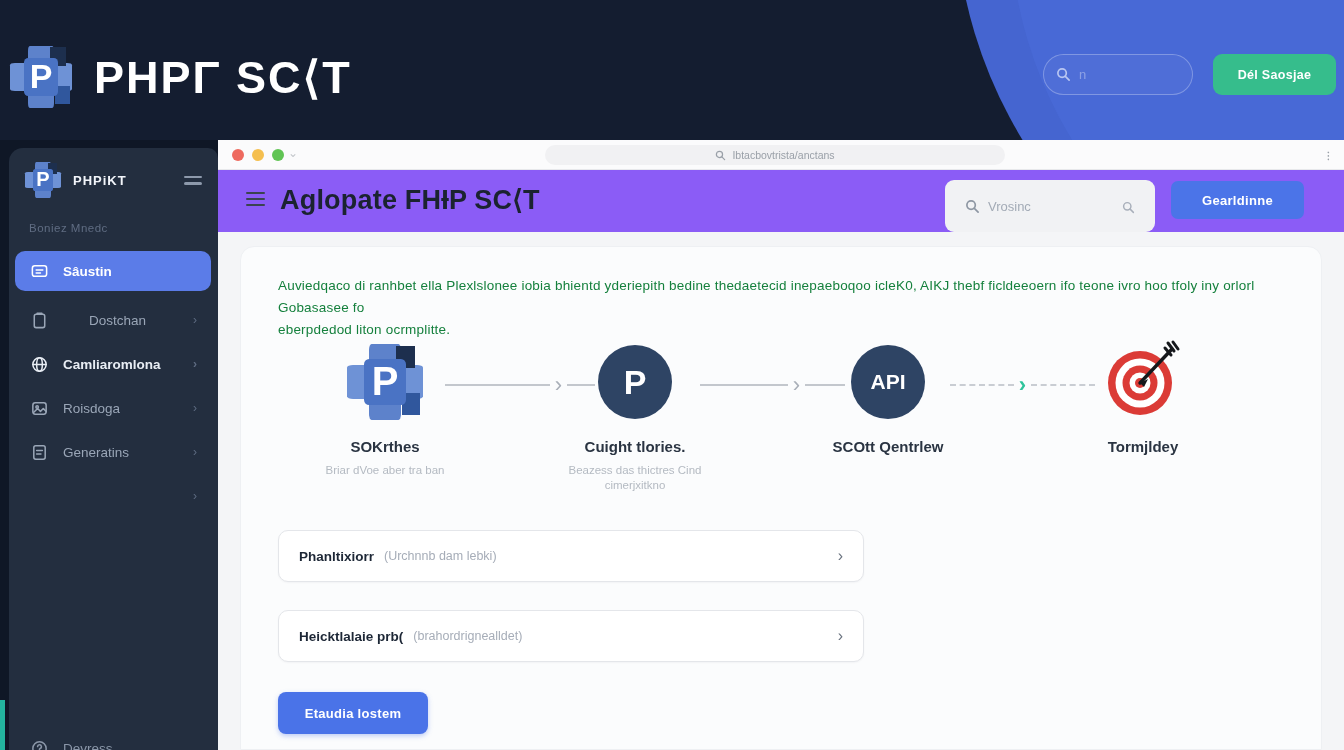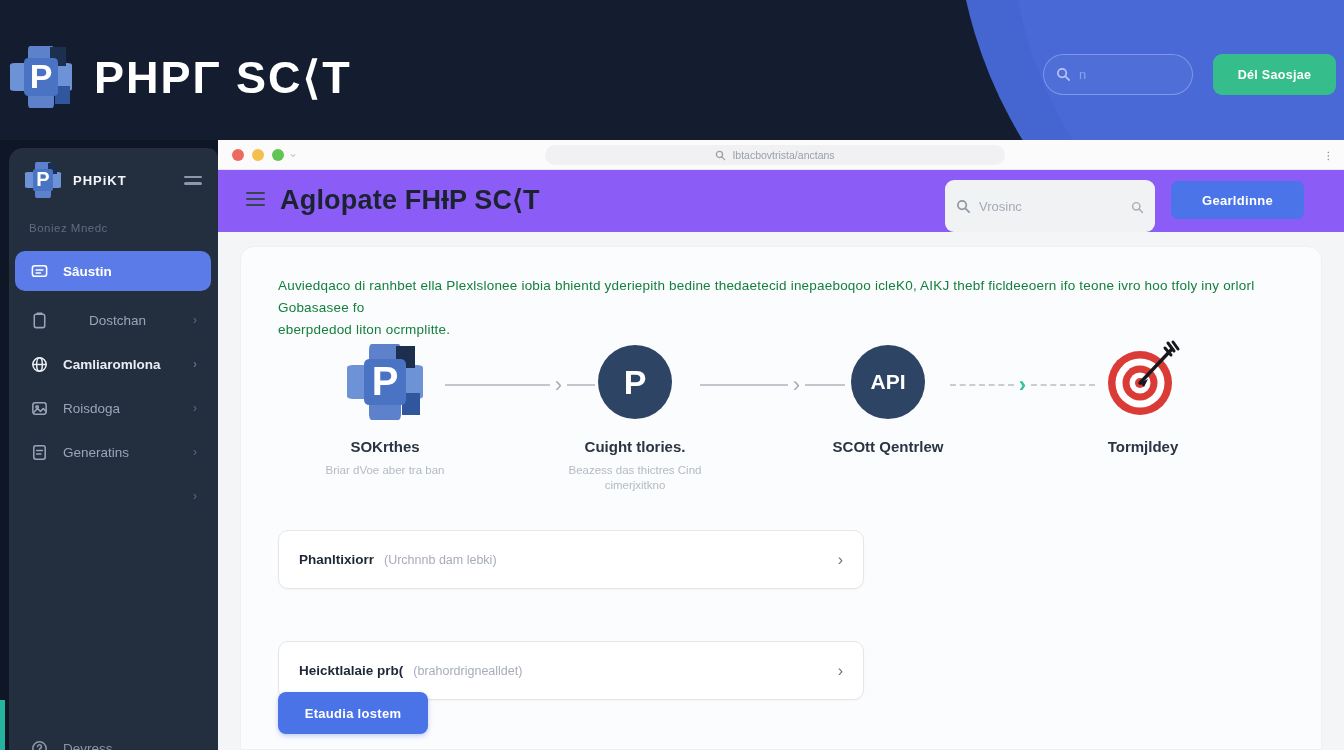--- a/index.html
+++ b/index.html
@@ -52,42 +52,42 @@
   .light.red { background:#ee6a5f; } .light.yellow { background:#f5bf4f; } .light.green { background:#61c454; }
   .chrome-caret { position:absolute; left:70px; top:6px; color:#c5c8cc; font-size:12px; }
   .urlbar { position:absolute; left:327px; top:5px; width:460px; height:20px; background:#f1f1f3; border-radius:10px; display:flex; align-items:center; justify-content:center; gap:6px; color:#9aa0a8; font-size:10.5px; cursor:text; }
   .chrome-dots { position:absolute; right:14px; top:7px; color:#9aa0a8; font-size:12px; cursor:pointer; }
 
   
   .pg-header { position:absolute; left:0; top:30px; width:1126px; height:62px; background:#8b5cf6; }
   .pg-hamburger { position:absolute; left:28px; top:22px; }
   .pg-hamburger span { display:block; width:19px; height:2px; background:#3a4350; margin-bottom:4px; border-radius:2px; }
   .pg-title { position:absolute; left:62px; top:14px; font-size:27px; font-weight:700; color:#1b2330; letter-spacing:.2px; }
-  .hd-search { position:absolute; left:727px; top:10px; width:210px; height:52px; background:#f1f2f4; border-radius:9px; display:flex; align-items:center; padding:0 11px; gap:8px; }
+  .hd-search { position:absolute; left:727px; top:10px; width:210px; height:52px; background:#f1f2f4; border-radius:9px; display:flex; align-items:center; padding:0 20px; gap:8px; }
   .hd-search input { flex:1; min-width:0; border:none; outline:none; background:transparent; font-size:13px; color:#3c4654; font-family:"Liberation Sans", sans-serif; }
   .hd-search input::placeholder { color:#a3abb6; }
   .hd-button { position:absolute; left:953px; top:11px; width:133px; height:38px; background:#4b74e8; border:none; border-radius:7px; color:#fff; font-size:13px; font-weight:700; letter-spacing:.3px; cursor:pointer; font-family:"Liberation Sans", sans-serif; }
 
   
   .content-card { position:absolute; left:22px; top:106px; width:1082px; height:504px; background:#fbfcfd; border:1px solid #eef0f3; border-radius:14px 14px 0 0; }
   .intro { position:absolute; left:60px; top:135px; width:1010px; color:#15803d; font-size:13.5px; line-height:22px; letter-spacing:.2px; }
 
   .step { position:absolute; top:200px; width:220px; text-align:center; }
   .step-icon-wrap { height:84px; display:flex; align-items:center; justify-content:center; }
   .step-label { margin-top:14px; font-size:15px; font-weight:700; color:#2a3442; }
   .step-sub { margin-top:8px; font-size:11.5px; color:#b4bac2; line-height:15px; max-width:178px; margin-left:auto; margin-right:auto; }
   .navy-circle { width:74px; height:74px; border-radius:50%; background:#2e4464; color:#fff; display:flex; align-items:center; justify-content:center; font-weight:700; }
 
   .arrow { position:absolute; top:236px; display:flex; align-items:center; gap:5px; color:#a9afb8; }
   .arrow .ln { flex:1; border-top:2px solid #c3c7cd; }
   .arrow.dashed .ln { border-top:2px dashed #c9cdd3; }
   .arrow .hd { font-size:22px; line-height:0.8; font-weight:400; }
   .arrow.dashed .hd { color:#2fc39b; font-weight:700; }
 
-  .accordion { position:absolute; left:60px; width:586px; height:59px; background:#ffffff; border:1px solid #e4e6ea; border-radius:10px; box-shadow:0 1px 2px rgba(20,30,50,.04); display:flex; align-items:center; padding:0 20px; gap:10px; cursor:pointer; }
+  .accordion { position:absolute; left:60px; width:586px; height:52px; background:#ffffff; border:1px solid #e4e6ea; border-radius:10px; box-shadow:0 1px 2px rgba(20,30,50,.04); display:flex; align-items:center; padding:0 20px; gap:10px; cursor:pointer; }
   .acc-title { font-size:13.5px; font-weight:700; color:#1d2736; }
   .acc-hint { font-size:12.5px; color:#a6adb8; }
   .acc-chev { margin-left:auto; color:#6b7480; font-size:16px; }
 
   .cta-btn { position:absolute; left:60px; top:552px; width:150px; height:42px; background:#4a73e8; border:none; border-radius:8px; color:#fff; font-size:13px; font-weight:700; letter-spacing:.3px; cursor:pointer; box-shadow:0 2px 5px rgba(74,115,232,.35); font-family:"Liberation Sans", sans-serif; }
 
   .mag { width:15px; height:15px; flex:0 0 auto; }
   .mag svg { width:100%; height:100%; stroke:currentColor; fill:none; stroke-width:1.8; stroke-linecap:round; }
 </style>
 </head>
@@ -350,21 +350,21 @@
       <div class="step-label">Tormjldey</div>
       <div class="step-sub"></div>
     </div>
 
     <div class="accordion" style="top:390px;">
       <span class="acc-title">Phanltixiorr</span>
       <span class="acc-hint">(Urchnnb dam lebki)</span>
       <span class="acc-chev">›</span>
     </div>
 
-    <div class="accordion" style="top:470px;margin-top:31px;">
+    <div class="accordion" style="top:470px;">
       <span class="acc-title">Heicktlalaie prb(</span>
       <span class="acc-hint">(brahordrignealldet)</span>
       <span class="acc-chev">›</span>
     </div>
 
     <button class="cta-btn">Etaudia lostem</button>
   </div>
 
 </div>
 

